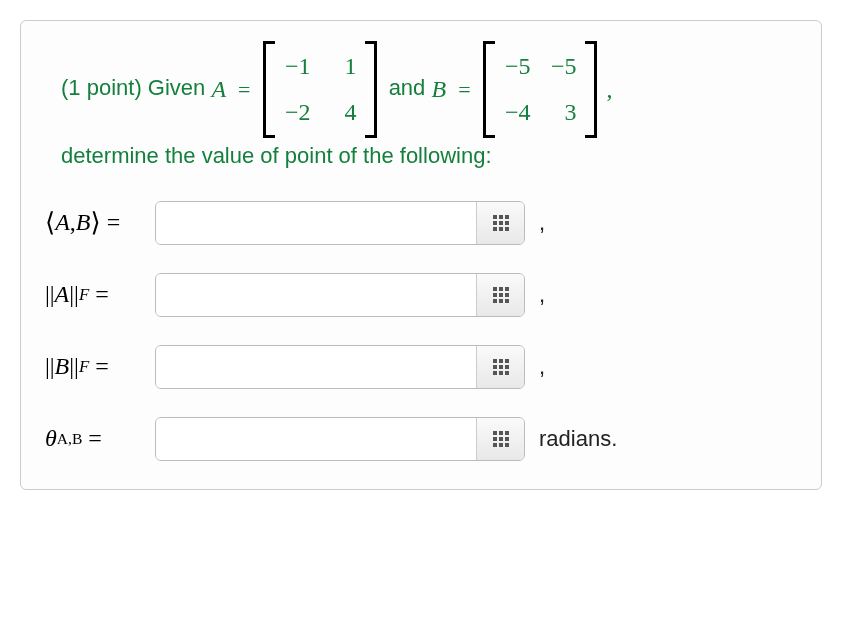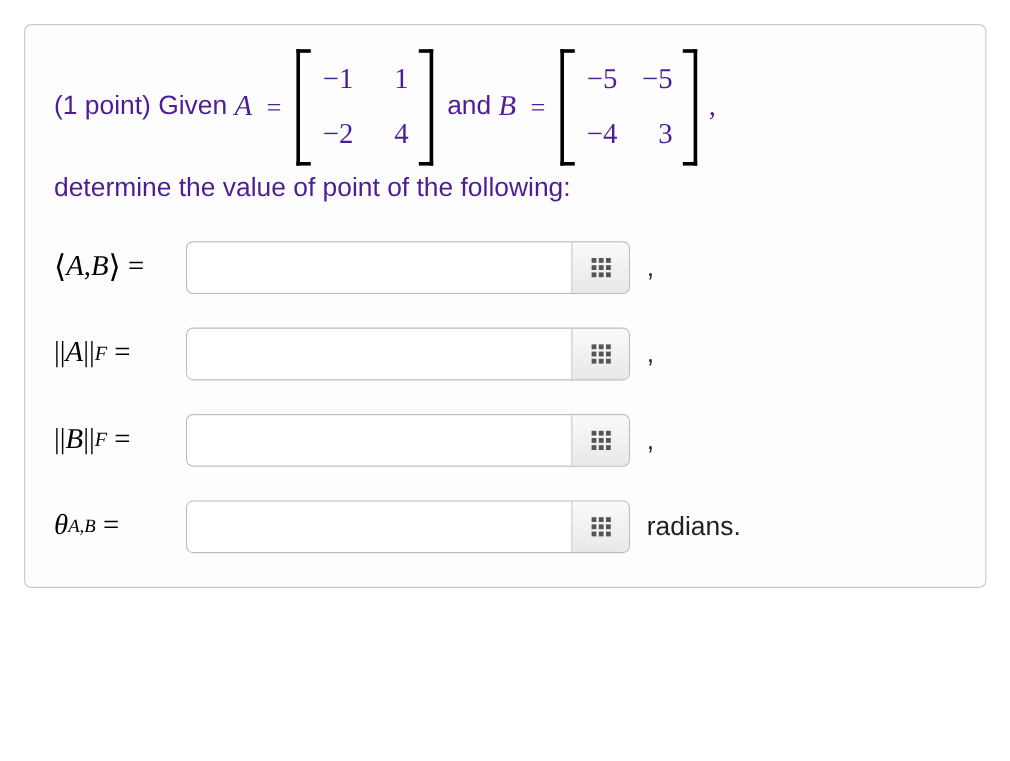--- a/index.html
+++ b/index.html
@@ -14,23 +14,24 @@
       width: 842px;
     }
     .problem-container {
       border: 1px solid #ccc;
       border-radius: 6px;
       background: #fdfdfd;
       padding: 20px 24px 28px 24px;
     }
     .question-text {
       font-size: 22px;
-      color: #4c1d95;
+      color: #15803d;
       line-height: 1.6;
       margin-bottom: 28px;
+      margin-left: 16px;
     }
     .math-row {
       display: inline-flex;
       align-items: center;
       vertical-align: middle;
     }
     .matrix {
       display: inline-flex;
       align-items: stretch;
       margin: 0 6px;
@@ -141,21 +142,20 @@
       font-style: normal;
     }
     .equals {
       font-family: 'Times New Roman', serif;
       font-style: normal;
       margin: 0 6px;
     }
     .theta-sub {
       font-size: 0.65em;
       vertical-align: sub;
-      font-style: italic;
     }
   </style>
 </head>
 <body>
 
 <div class="problem-container">
 
   <div class="question-text">
     <span>(1 point) Given </span>
     <span class="math-row">

